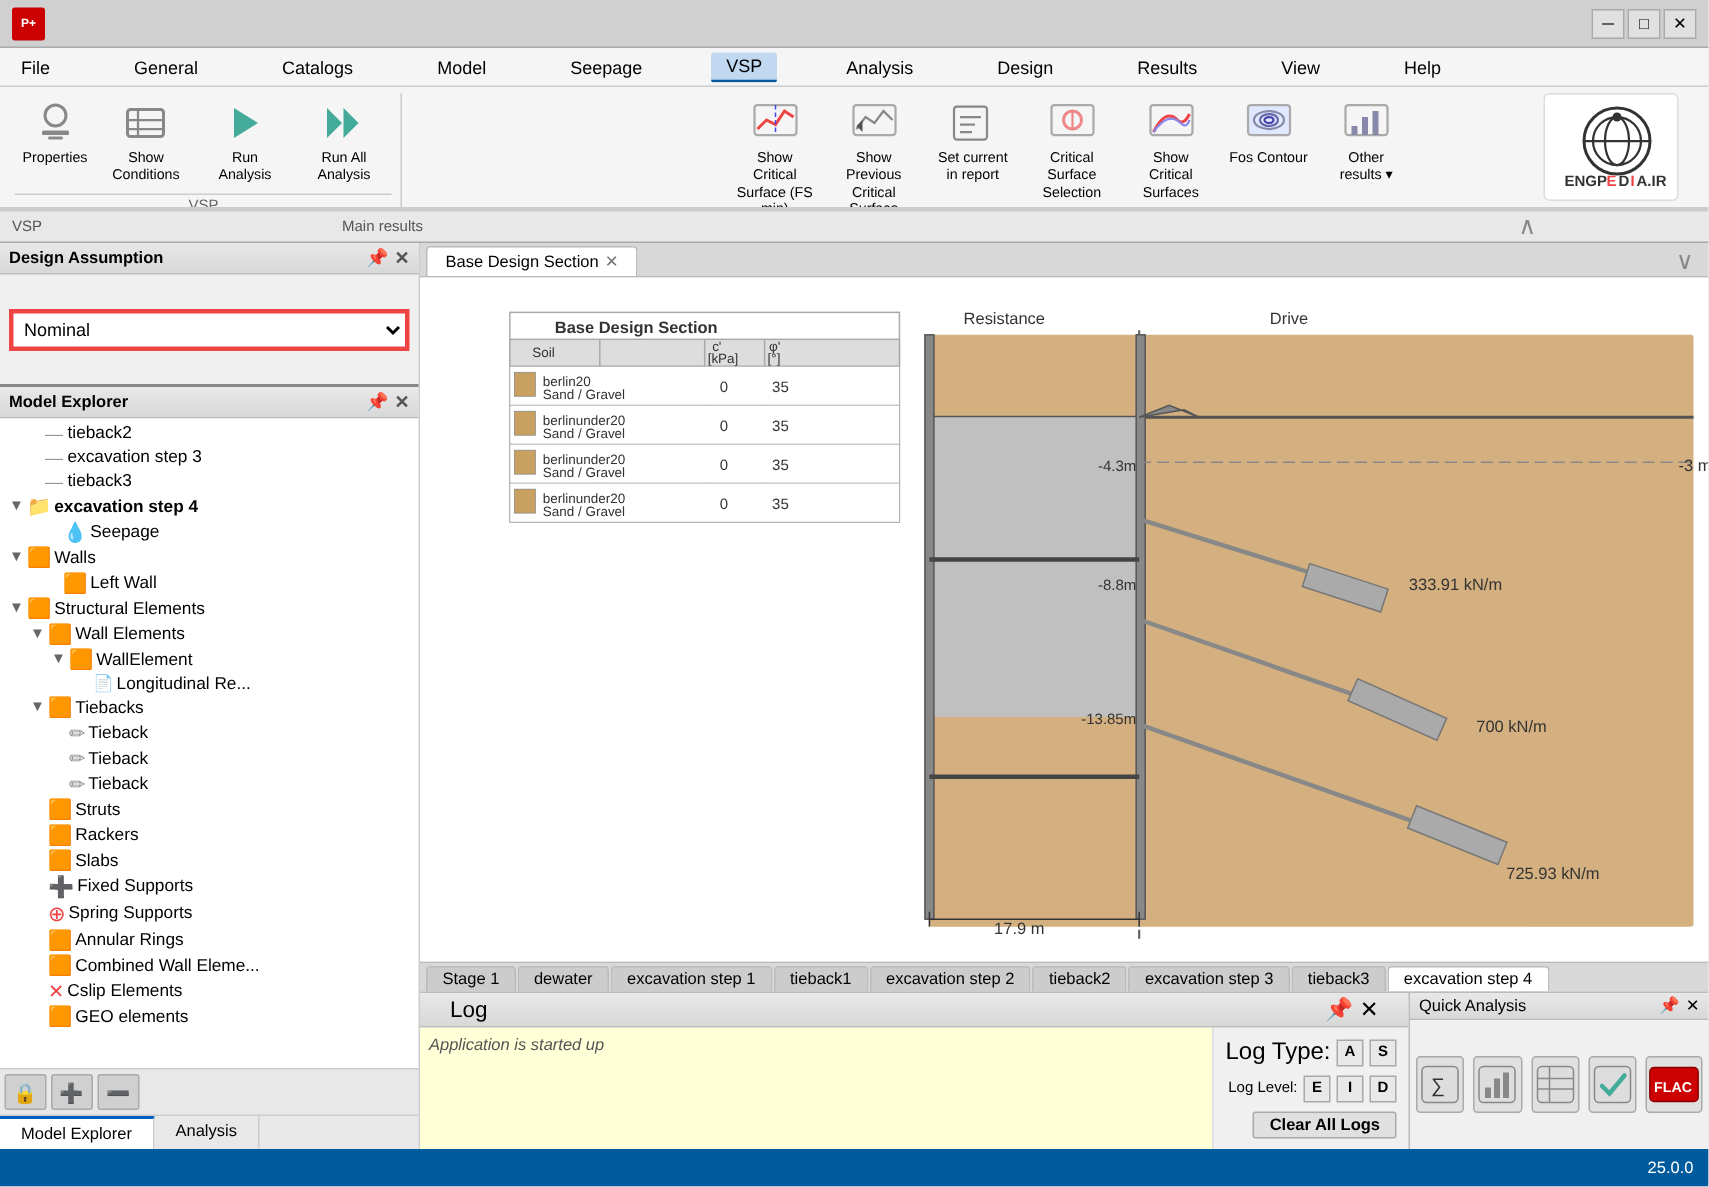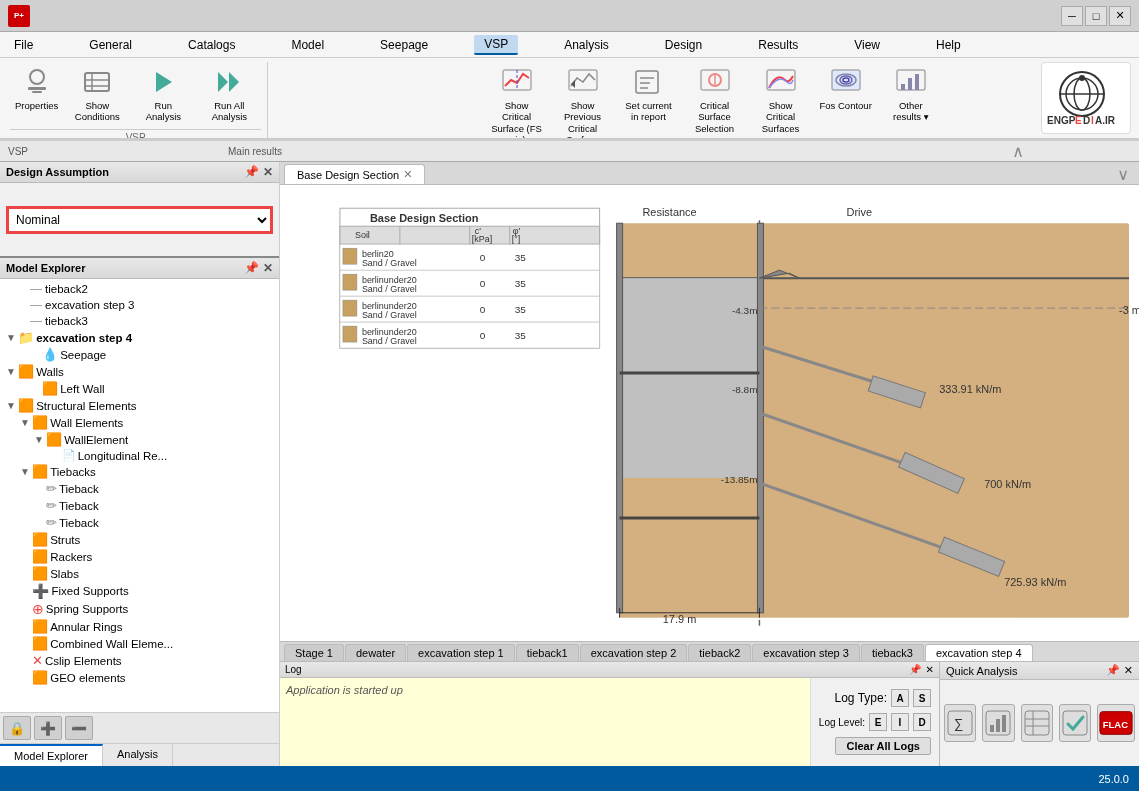--- a/index.html
+++ b/index.html
@@ -232,25 +232,25 @@
       display: flex;
       border-top: 1px solid #bbb;
     }
     #log-panel {
       flex: 1;
       display: flex;
       flex-direction: column;
     }
     .log-header {
       background: linear-gradient(to bottom, #e8e8e8, #d8d8d8);
-      padding: 2px 5px;
+      padding: 2px 20px;
       display: flex;
       justify-content: space-between;
       align-items: center;
-      font-size: 10px;
+      font-size: 15px;
       border-bottom: 1px solid #bbb;
     }
     .log-content {
       flex: 1;
       background: #ffffd0;
       padding: 4px 6px;
       font-size: 11px;
       overflow-y: auto;
     }
     .log-btn {
@@ -479,21 +479,21 @@
                 <rect x="13" y="12" width="4" height="12" fill="#88a"></rect>
                 <rect x="20" y="8" width="4" height="16" fill="#88a"></rect>
               </svg>
           </div>
           <div class="btn-label">Other results ▾</div>
         </div>
       </div>
 
     </div>
 
-    <div style="position:absolute; right:8px; top:4px; background:white; border:1px solid #ddd; width:90px; height:72px; display:flex; align-items:center; justify-content:flex-start; border-radius:4px;">
+    <div style="position:absolute; right:20px; top:4px; background:white; border:1px solid #ddd; width:90px; height:72px; display:flex; align-items:center; justify-content:flex-end; border-radius:4px;">
       <svg width="80" height="65" viewBox="0 0 80 65">
         <circle cx="40" cy="28" r="22" fill="none" stroke="#333" stroke-width="2"></circle>
         <circle cx="40" cy="28" r="16" fill="none" stroke="#333" stroke-width="1.5"></circle>
         <ellipse cx="40" cy="28" rx="8" ry="16" fill="none" stroke="#333" stroke-width="1.5"></ellipse>
         <line x1="18" y1="28" x2="62" y2="28" stroke="#333" stroke-width="1.5"></line>
         <circle cx="40" cy="12" r="3" fill="#333"></circle>
         <text x="5" y="58" font-size="10" font-weight="bold" fill="#333" font-family="Arial">ENGP</text>
         <text x="33" y="58" font-size="10" font-weight="bold" fill="#e44" font-family="Arial">E</text>
         <text x="41" y="58" font-size="10" font-weight="bold" fill="#333" font-family="Arial">D</text>
         <text x="49" y="58" font-size="10" font-weight="bold" fill="#e44" font-family="Arial">I</text>
@@ -799,21 +799,21 @@
             <span style="cursor:pointer;">📌</span>
             <span style="cursor:pointer;">✕</span>
           </div>
         </div>
         <div style="display:flex; flex:1; overflow:hidden;">
           <div class="log-content" style="flex:1; background:#ffffd8; padding:6px; font-size:11px; font-style:italic; color:#555;">
             <span>Application is started up</span>
           </div>
           <div style="display:flex; flex-direction:column; align-items:flex-end; justify-content:center; padding:4px 8px; gap:6px; background:#f0f0f0; border-left:1px solid #ddd;">
             <div style="display:flex; align-items:center; gap:4px;">
-              <span style="font-size:12px;">Log Type:</span>
+              <span style="font-size:16px;">Log Type:</span>
               <div class="ltype-btn">A</div>
               <div class="ltype-btn">S</div>
             </div>
             <div style="display:flex; align-items:center; gap:4px;">
               <span style="font-size:10px;">Log Level:</span>
               <div class="ltype-btn">E</div>
               <div class="ltype-btn">I</div>
               <div class="ltype-btn">D</div>
             </div>
             <button class="log-btn">Clear All Logs</button>

